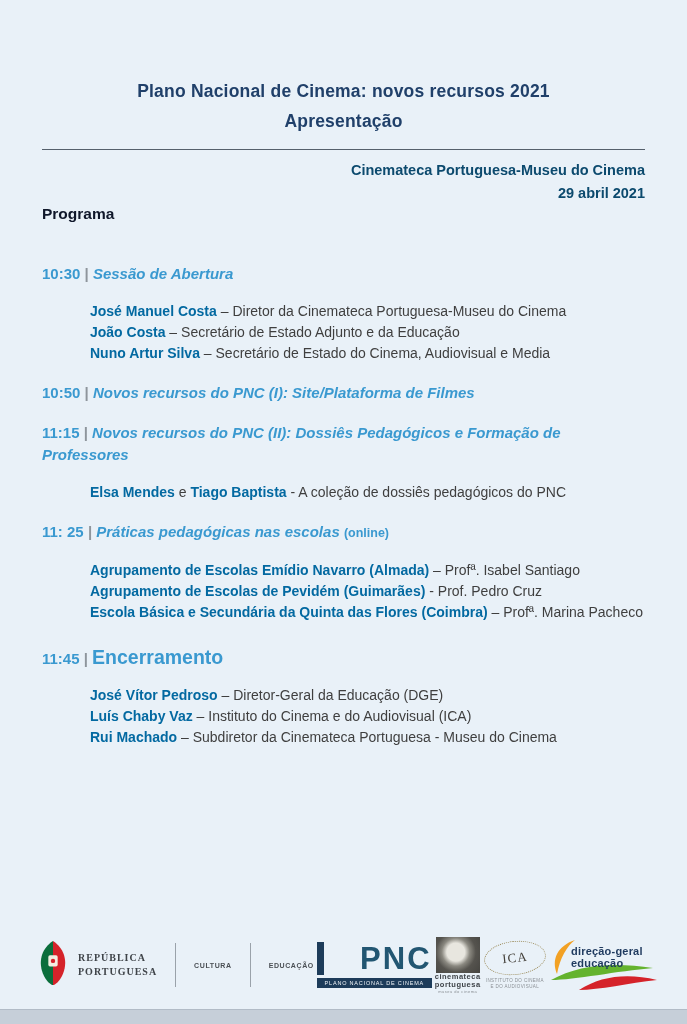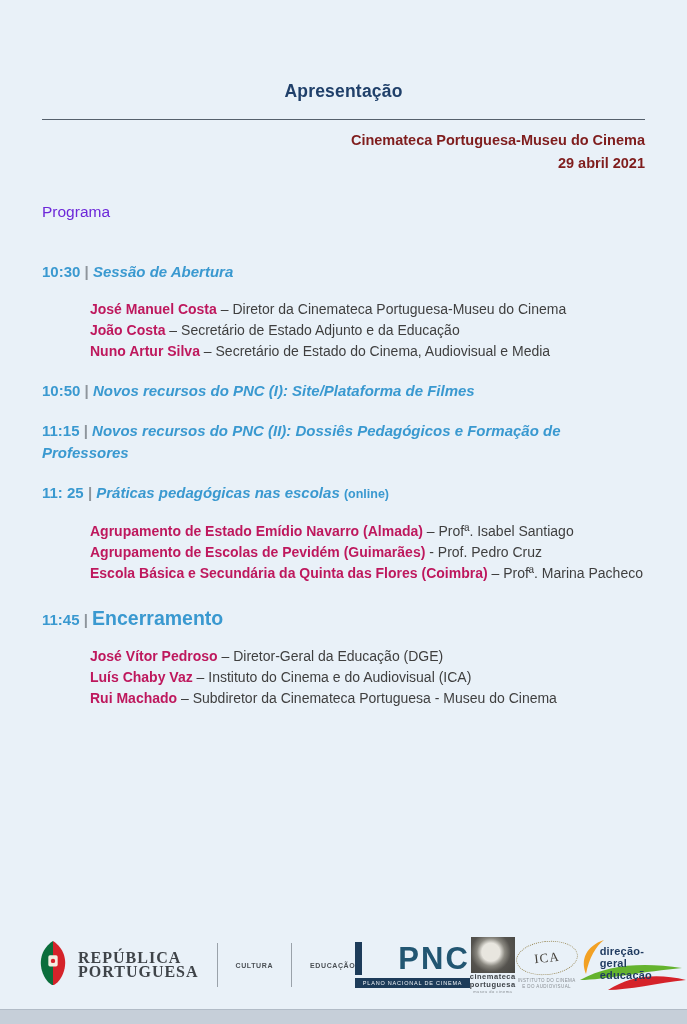--- a/index.html
+++ b/index.html
@@ -25,28 +25,27 @@
     font-weight: bold;
     line-height: 30px;
     letter-spacing: 0.2px;
   }
   .rule {
     margin-top: 13px;
     border: none;
     border-top: 1.5px solid #55606c;
     width: 100%;
   }
-  .venue-block { margin-top: 9px; text-align: right; color: #7f1d1d; }
+  .venue-block { margin-top: 9px; text-align: right; color: #0c4a6e; }
   .venue-line { font-size: 14.5px; font-weight: bold; line-height: 23px; }
 
   .program-heading {
-    margin-top: 28px;
     font-size: 15.5px;
-    font-weight: normal;
-    color: #6d28d9;
+    font-weight: bold;
+    color: #0f172a;
   }
 
   
   .slot { margin-top: 18px; }
   .slot-first { margin-top: 40px; }
   .slot-head { line-height: 22px; font-size: 15px; }
   .time { color: #3a99d0; font-weight: bold; }
   .pipe { color: #8e959c; font-weight: bold; }
   .t-pre  { color: #3a99d0; font-weight: bold; }
   .t-it   { color: #3a99d0; font-weight: bold; font-style: italic; }
@@ -54,39 +53,39 @@
   .t-plain { color: #3a99d0; font-weight: bold; }
   .slot-big .t-plain { font-size: 19.5px; }
   .slot-big .slot-head { line-height: 21px; margin-top: 24px; }
 
   .speakers { margin: 16px 0 0 48px; }
   .speaker-line {
     font-size: 14px;
     line-height: 21px;
     color: #3f3f3f;
   }
-  .speaker-line b { color: #be185d; }
+  .speaker-line b { color: #0369a1; }
 
   
   .footer {
     position: absolute;
     left: 36px;
     right: 26px;
     bottom: 26px;
     height: 66px;
     display: flex;
     align-items: center;
     justify-content: space-between;
   }
   .gov-group { display: flex; align-items: center; }
   .gov-text {
     margin-left: 8px;
     font-family: "Liberation Serif", serif;
     color: #3f4449;
-    font-size: 16px;
+    font-size: 10px;
     font-weight: bold;
     letter-spacing: 1px;
     line-height: 14px;
   }
   .vdiv { width: 1px; height: 44px; background: #9aa2aa; margin: 0 18px; }
   .ministry {
     font-size: 7px;
     font-weight: bold;
     color: #4a4f54;
     letter-spacing: 0.6px;
@@ -152,20 +151,21 @@
     border-top: 1px solid #b2bcc7;
   }
 </style>
 </head>
 <body>
 
 <div class="page">
   <div class="content">
 
     <div class="title-block">
+      <div class="title-line">Plano Nacional de Cinema: novos recursos 2021</div>
       <div class="title-line">Apresentação</div>
     </div>
 
     <hr class="rule">
 
     <div class="venue-block">
       <div class="venue-line">Cinemateca Portuguesa-Museu do Cinema</div>
       <div class="venue-line">29 abril 2021</div>
     </div>
 
@@ -204,32 +204,41 @@
       </div>
     </div>
 
 
     <div class="slot">
       <div class="slot-head">
         <span class="time">11:15</span>
         <span class="pipe">|</span>
         <span class="t-it">Novos recursos do PNC (II): Dossiês Pedagógicos e Formação de Professores</span>
       </div>
+      <div class="speakers">
+        <div class="speaker-line">
+          <b>Elsa Mendes</b>
+          <span>e</span>
+          <b>Tiago Baptista</b>
+          <span>-</span>
+          <span>A coleção de dossiês pedagógicos do PNC</span>
+        </div>
+      </div>
     </div>
 
     <div class="slot">
       <div class="slot-head">
         <span class="time">11: 25</span>
         <span class="pipe">|</span>
         <span class="t-it">Práticas pedagógicas nas escolas</span>
         <span class="t-post">(online)</span>
       </div>
       <div class="speakers">
         <div class="speaker-line">
-          <b>Agrupamento de Estado Emídio Navarro (Almada)</b>
+          <b>Agrupamento de Escolas Emídio Navarro (Almada)</b>
           <span>–</span>
           <span>Profª. Isabel Santiago</span>
         </div>
         <div class="speaker-line">
           <b>Agrupamento de Escolas de Pevidém (Guimarães)</b>
           <span>-</span>
           <span>Prof. Pedro Cruz</span>
         </div>
         <div class="speaker-line">
           <b>Escola Básica e Secundária da Quinta das Flores (Coimbra)</b>

